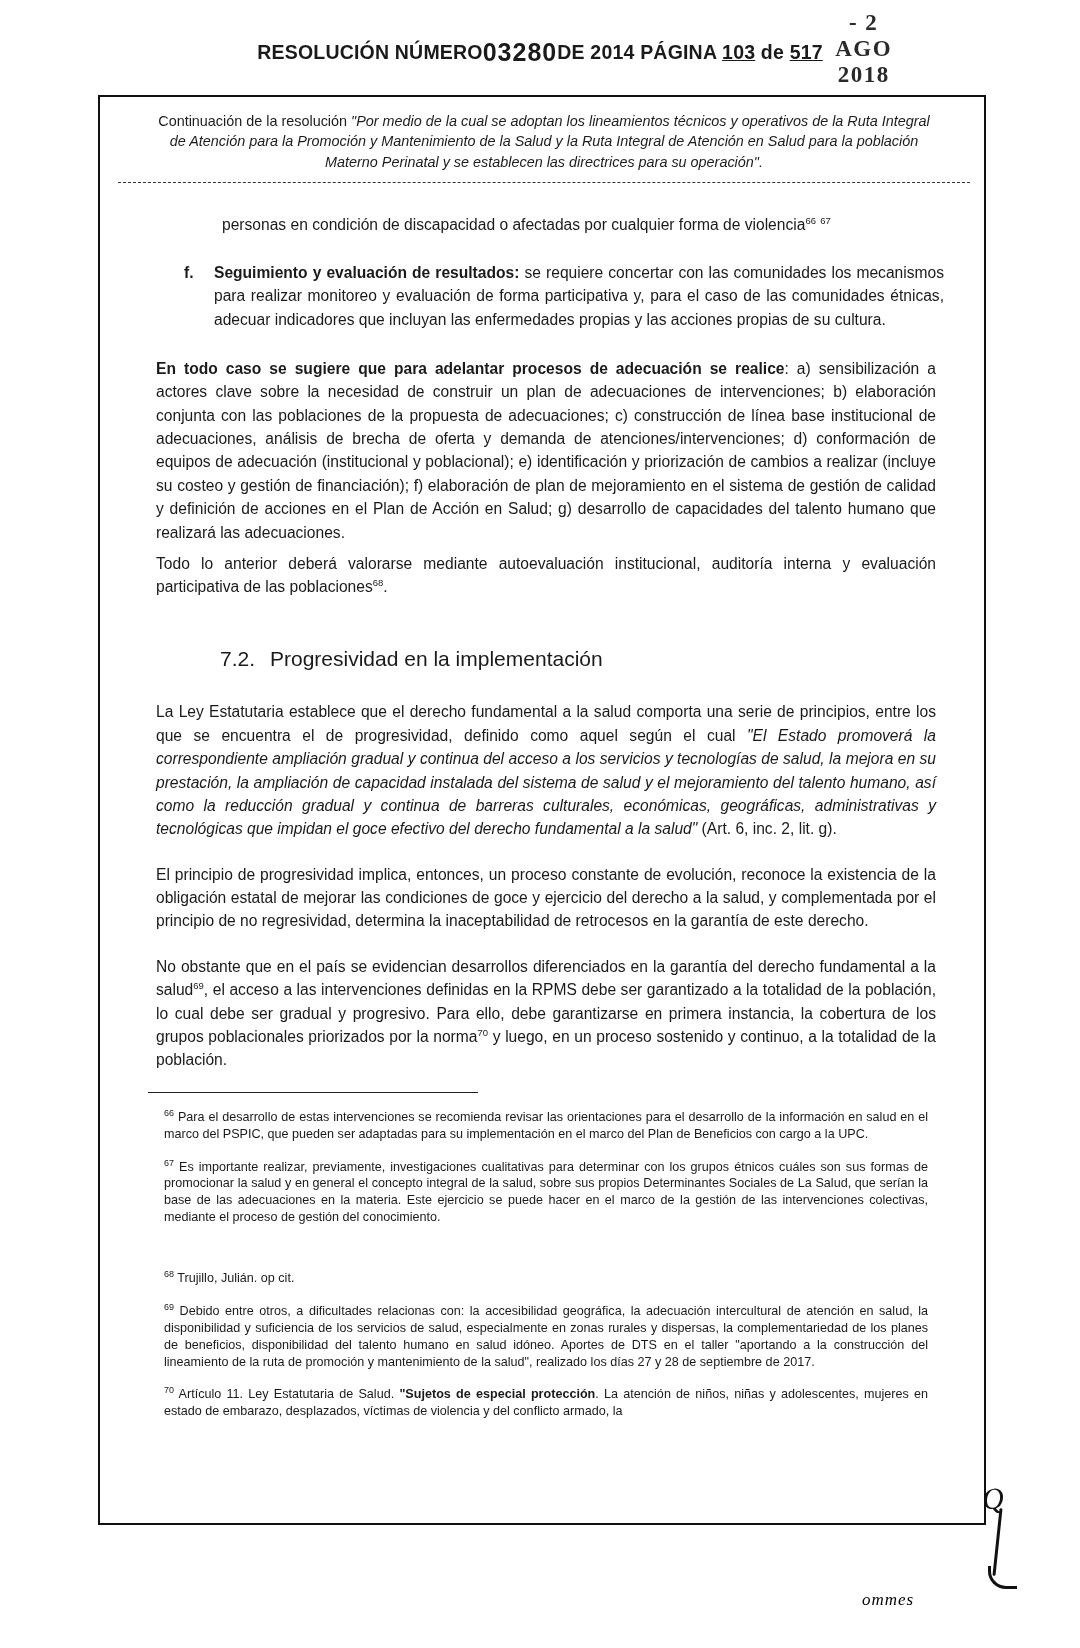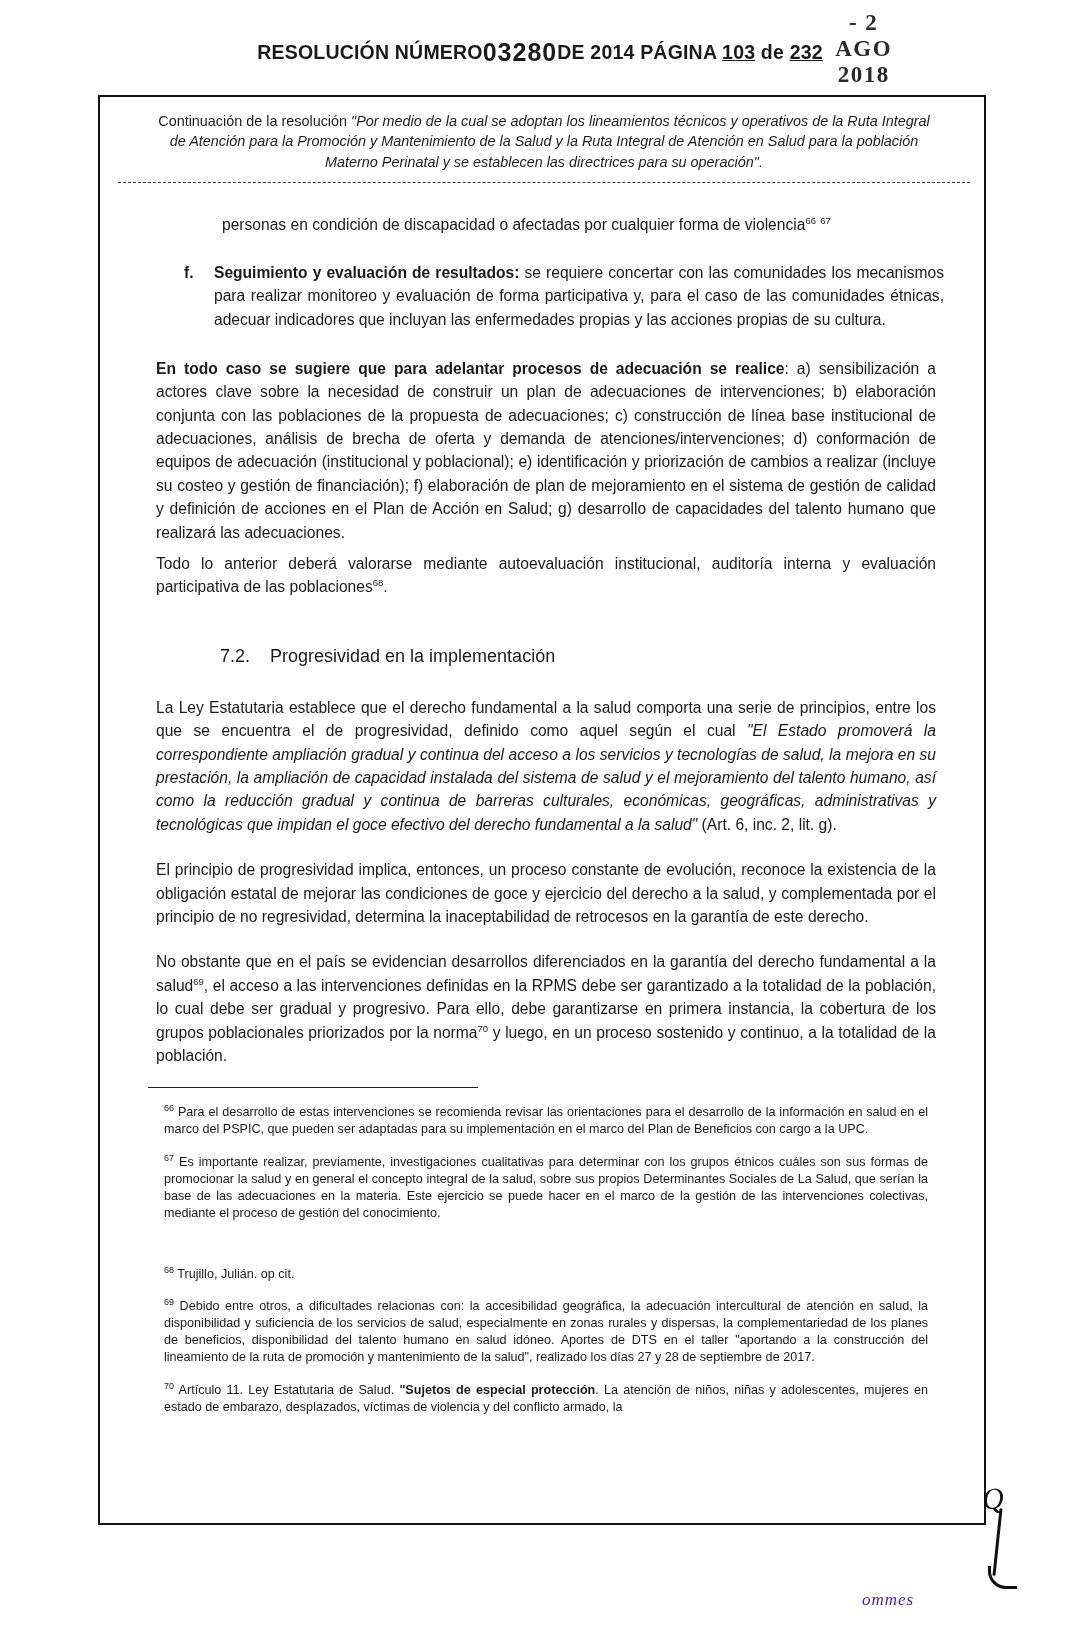--- a/index.html
+++ b/index.html
@@ -133,21 +133,21 @@
   .i { font-style: italic; }
   sup {
     font-size: 9.5px;
     vertical-align: super;
     line-height: 0;
   }
 
   .block-72 {
     margin-top: 44px;
     padding-left: 72px;
-    font-size: 18px;
+    font-size: 21px;
   }
   .block-72 .num {
     display: inline-block;
     width: 50px;
   }
 
   
   .fn-rule {
     margin: 20px 0 0 0;
     border-top: 1.3px solid #222;
@@ -201,34 +201,34 @@
     border-left: 3px solid #111;
     border-radius: 0 0 0 18px;
   }
   .sig-name {
     position: absolute;
     left: -120px;
     top: 112px;
     font-family: "Liberation Serif", serif;
     font-size: 17px;
     font-style: italic;
-    color: #4c1d95;
+    color: #000000;
     letter-spacing: 1px;
     white-space: nowrap;
   }
 </style>
 </head>
 <body>
 
 <div class="page">
 
   <div class="header">
     <div style="position:relative; display:inline-block;">
       <span class="stamp-date">- 2 AGO 2018</span>
-      <span class="header-line"><span>RESOLUCIÓN NÚMERO</span><span class="stamp-number">03280</span><span>DE 2014 PÁGINA</span> <span class="u">103</span> <span>de</span> <span class="u">232</span></span>
+      <span class="header-line"><span>RESOLUCIÓN NÚMERO</span><span class="stamp-number">03280</span><span>DE 2014 PÁGINA</span> <span class="u">103</span> <span>de</span> <span class="u">517</span></span>
     </div>
   </div>
 
   <div class="frame">
     <div class="inner">
 
       <div class="continuation">
         <span>Continuación de la resolución</span>
         <span class="it">"Por medio de la cual se adoptan los lineamientos técnicos y operativos de la Ruta Integral de Atención para la Promoción y Mantenimiento de la Salud y la Ruta Integral de Atención en Salud para la población Materno Perinatal y se establecen las directrices para su operación".</span>
       </div>

